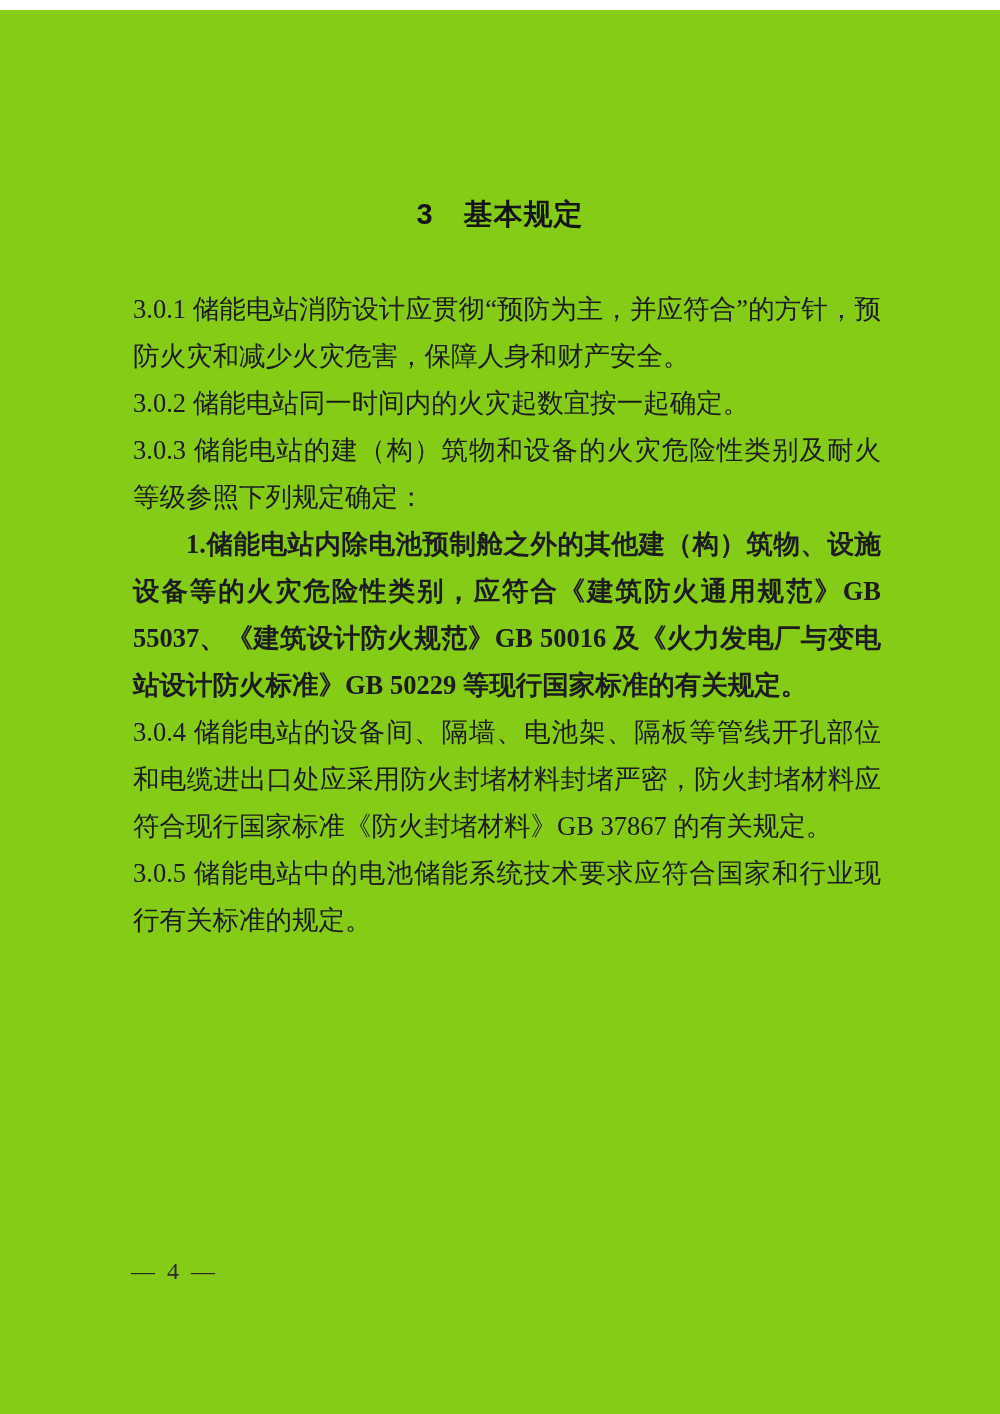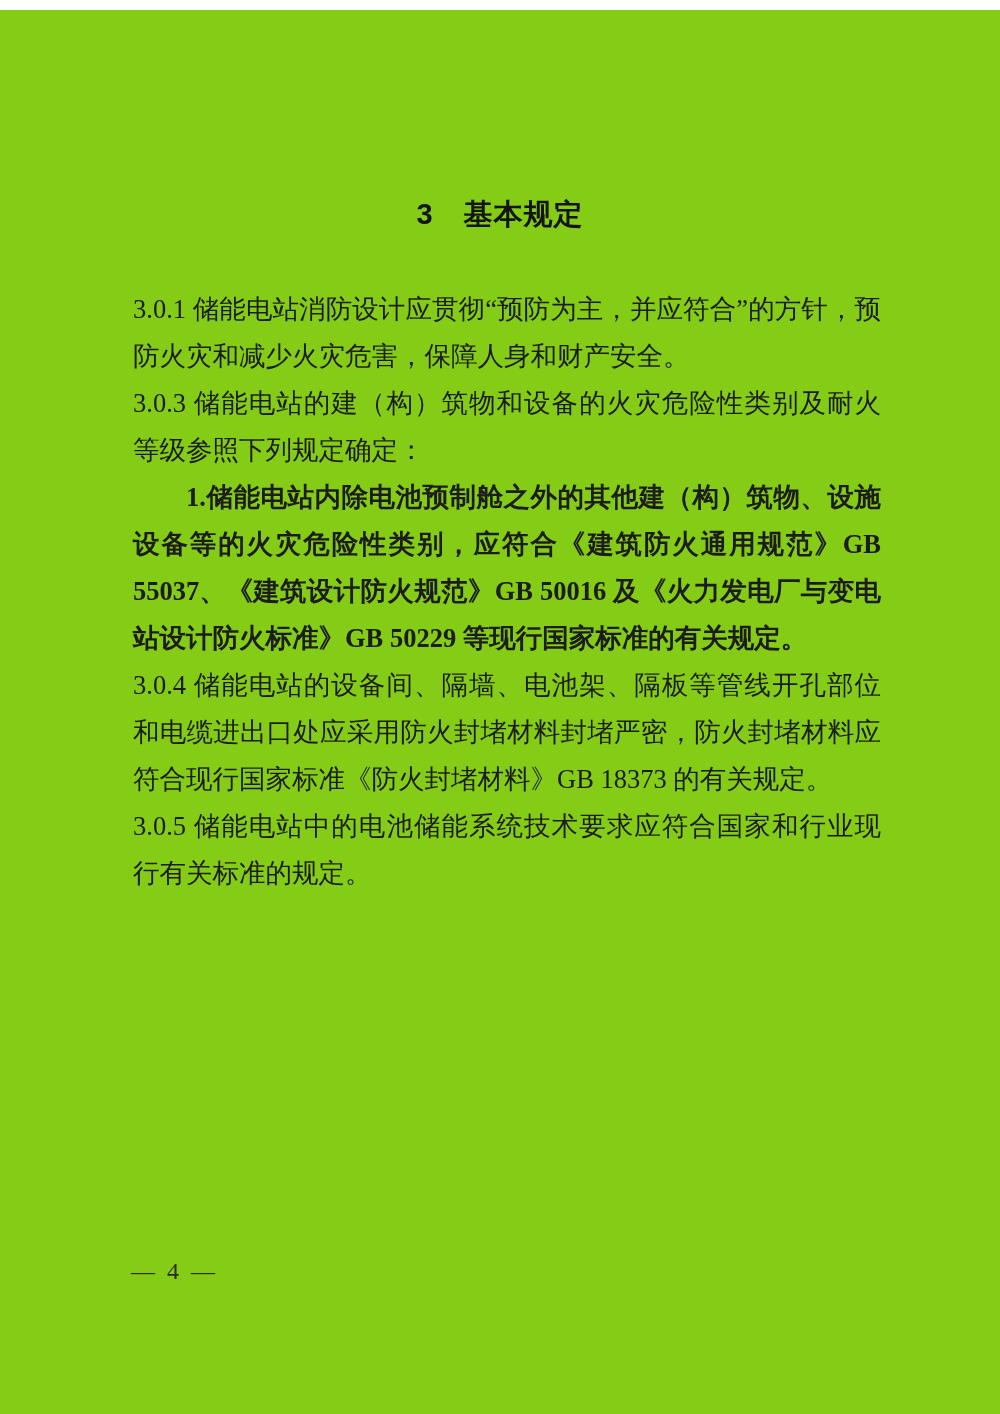--- a/index.html
+++ b/index.html
@@ -58,21 +58,22 @@
 </style>
 </head>
 <body>
 
 <div class="page">
 
   <h1 class="doc-title">3　基本规定</h1>
 
   <div class="doc-body">
     <p class="clause">3.0.1 储能电站消防设计应贯彻“预防为主，并应符合”的方针，预防火灾和减少火灾危害，保障人身和财产安全。</p>
+    <p class="clause">3.0.2 储能电站同一时间内的火灾起数宜按一起确定。</p>
     <p class="clause">3.0.3 储能电站的建（构）筑物和设备的火灾危险性类别及耐火等级参照下列规定确定：</p>
     <p class="clause indent">1.储能电站内除电池预制舱之外的其他建（构）筑物、设施设备等的火灾危险性类别，应符合《建筑防火通用规范》GB 55037、《建筑设计防火规范》GB 50016 及《火力发电厂与变电站设计防火标准》GB 50229 等现行国家标准的有关规定。</p>
-    <p class="clause">3.0.4 储能电站的设备间、隔墙、电池架、隔板等管线开孔部位和电缆进出口处应采用防火封堵材料封堵严密，防火封堵材料应符合现行国家标准《防火封堵材料》GB 18373 的有关规定。</p>
+    <p class="clause">3.0.4 储能电站的设备间、隔墙、电池架、隔板等管线开孔部位和电缆进出口处应采用防火封堵材料封堵严密，防火封堵材料应符合现行国家标准《防火封堵材料》GB 37867 的有关规定。</p>
     <p class="clause">3.0.5 储能电站中的电池储能系统技术要求应符合国家和行业现行有关标准的规定。</p>
   </div>
 
   <div class="page-footer">— 4 —</div>
 
 </div>
 
 </body></html>

